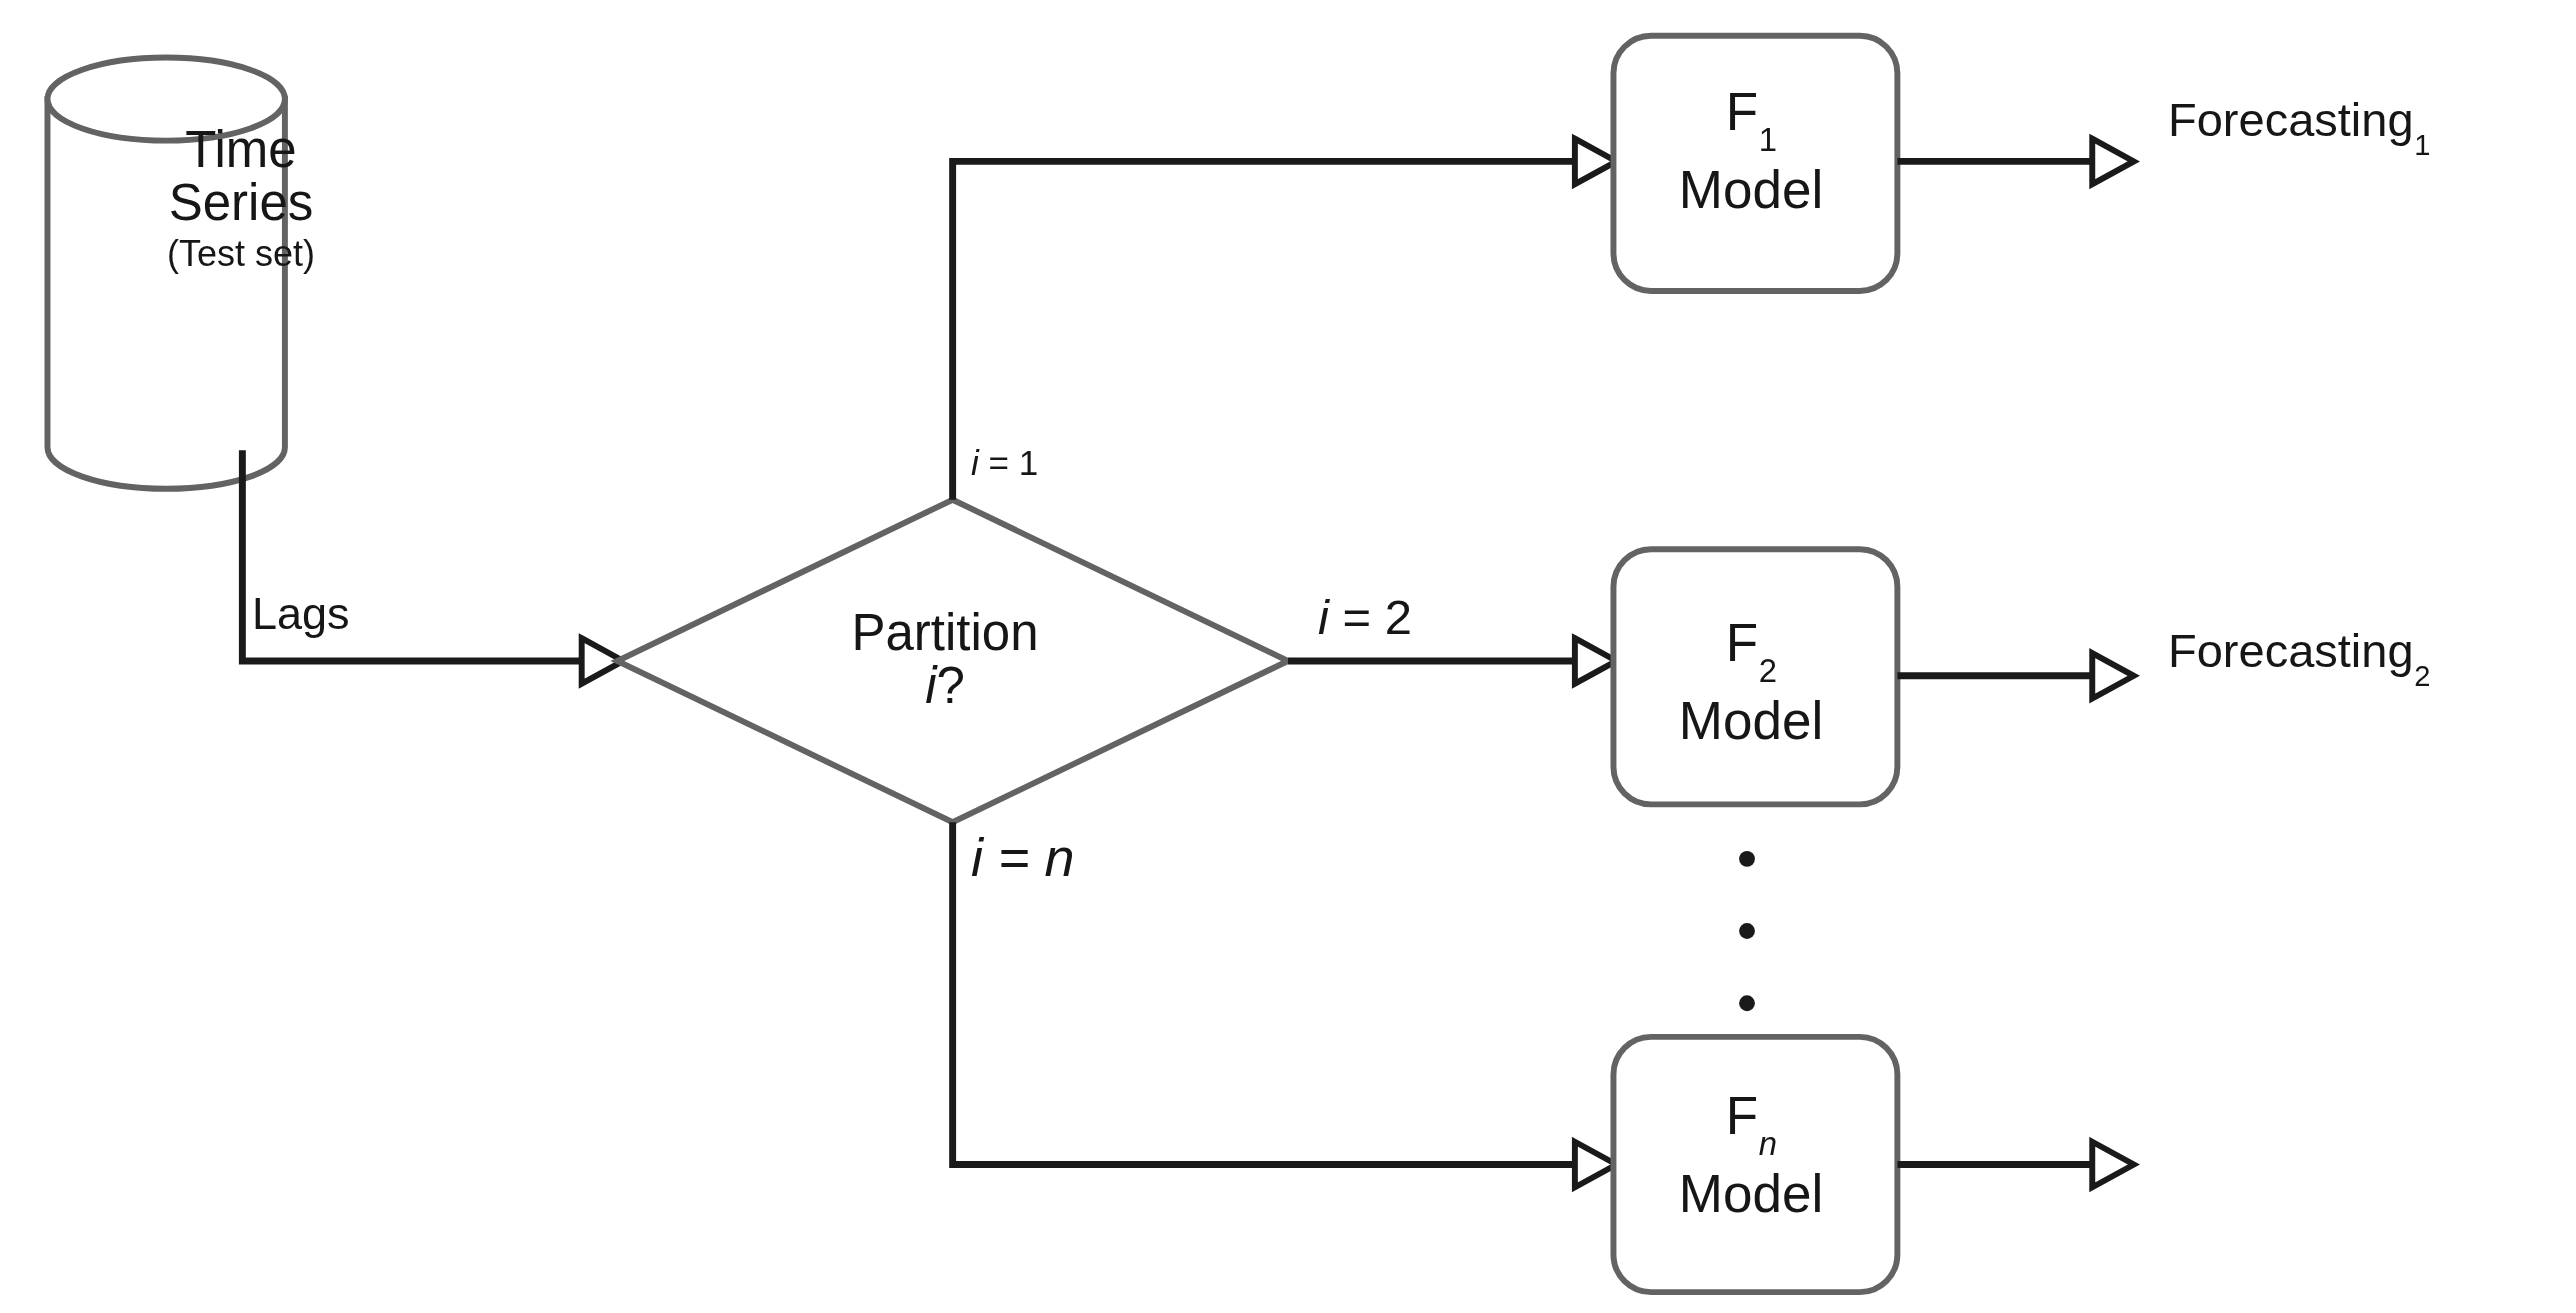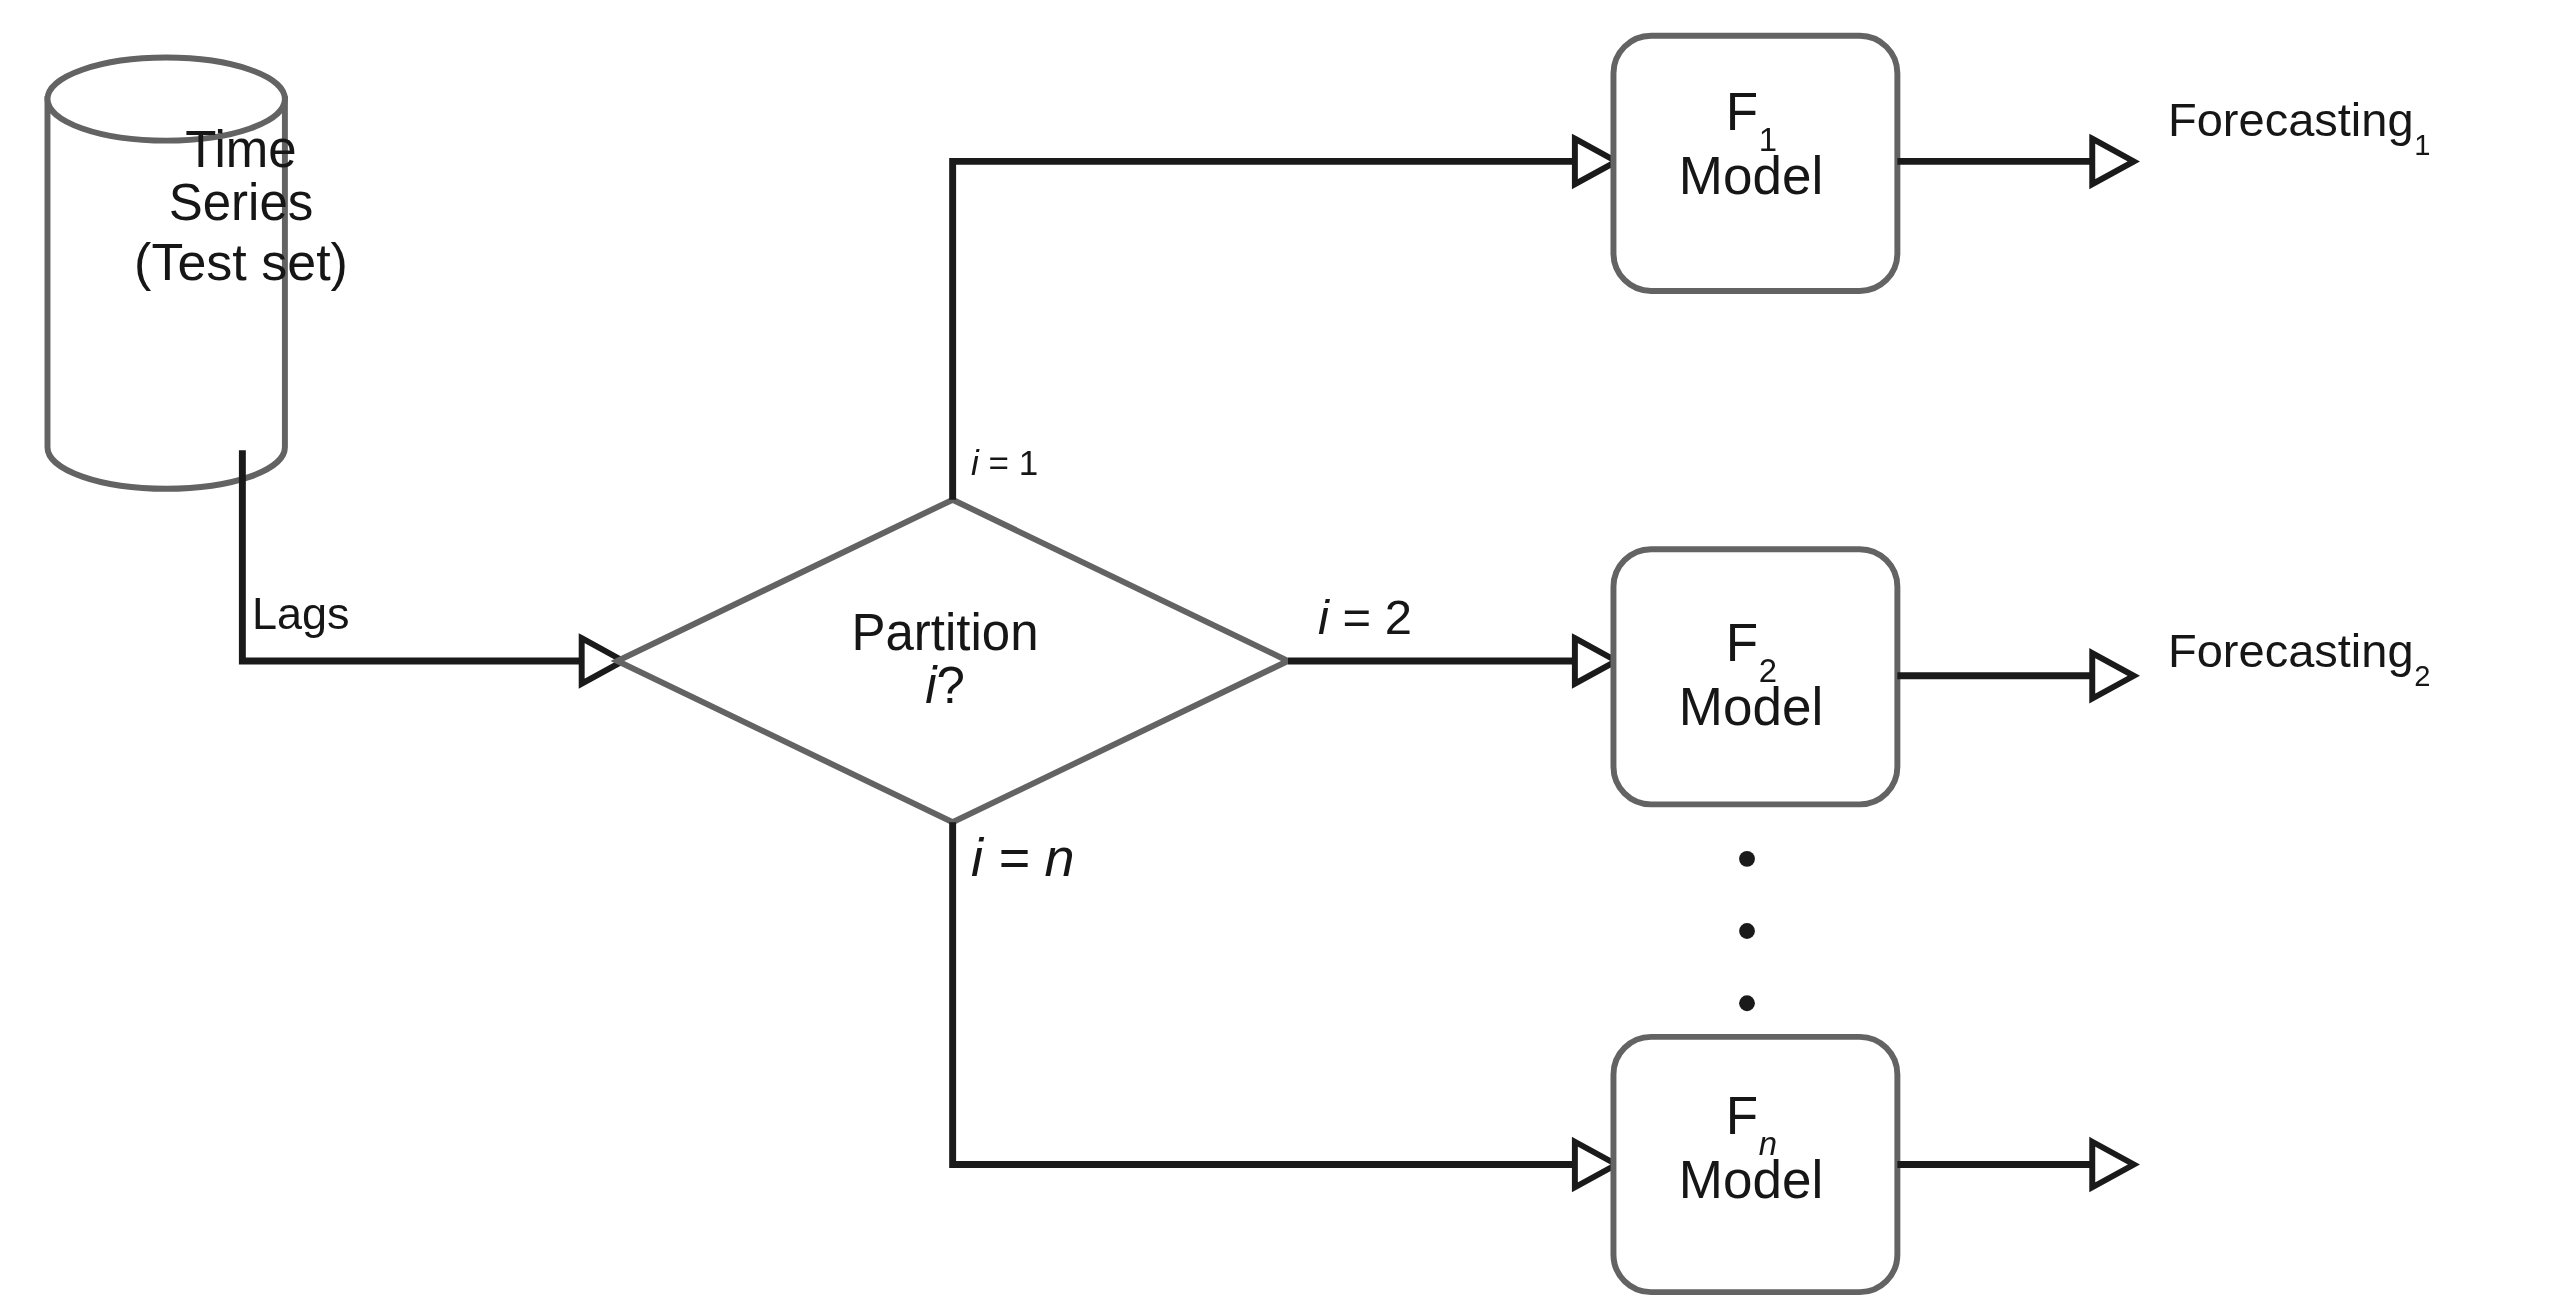--- a/index.html
+++ b/index.html
@@ -70,21 +70,21 @@
     font-style: italic;
   }
 
   
   #db-label {
     left: 241px;
     top: 123px;
     font-size: 51px;
   }
   #db-label .small {
-    font-size: 52px;
+    font-size: 36px;
     display: block;
     margin-top: 6px;
   }
 
   
   #lags-label {
     left: 252px;
     top: 591px;
     font-size: 45px;
   }
@@ -115,21 +115,21 @@
 
   
   .model-label {
     text-align: center;
     transform: translateX(-50%);
     font-size: 53px;
   }
   #model-label-1 { left: 1751px; top: 84px; }
   #model-label-2 { left: 1751px; top: 615px; }
   #model-label-n { left: 1751px; top: 1088px; }
-  .model-label .ln2 { display: block; margin-top: 0; }
+  .model-label .ln2 { display: block; margin-top: 14px; }
 
   
   .forecast-label {
     font-size: 47px;
   }
   #forecast-label-1 { left: 2168px; top: 96px; }
   #forecast-label-2 { left: 2168px; top: 627px; }
   #forecast-label-n { left: 2168px; top: 1100px; }
 </style>
 </head>

